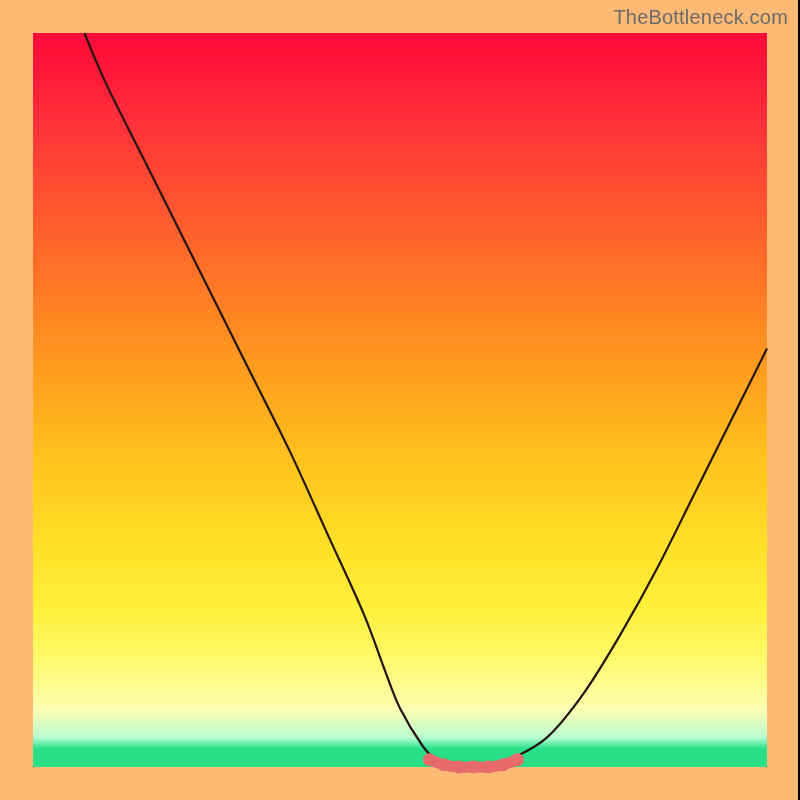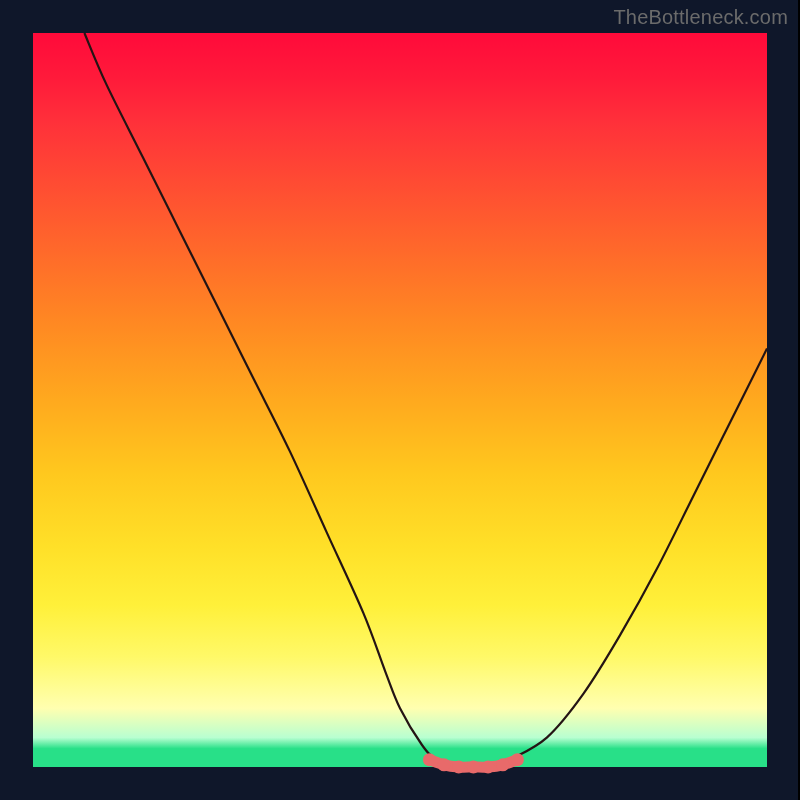--- a/index.html
+++ b/index.html
@@ -8,21 +8,21 @@
     width: 800px;
     height: 800px;
     background: #000;
     overflow: hidden;
     font-family: Arial, Helvetica, sans-serif;
   }
   .frame {
     position: relative;
     width: 798px;
     height: 800px;
-    background: #0f172a;
+    background: #fdba74;
   }
   .plot-area {
     position: absolute;
     left: 33px;
     top: 33px;
     width: 734px;
     height: 734px;
     
     background: linear-gradient(to bottom,
       #ff0a3a 0%,

